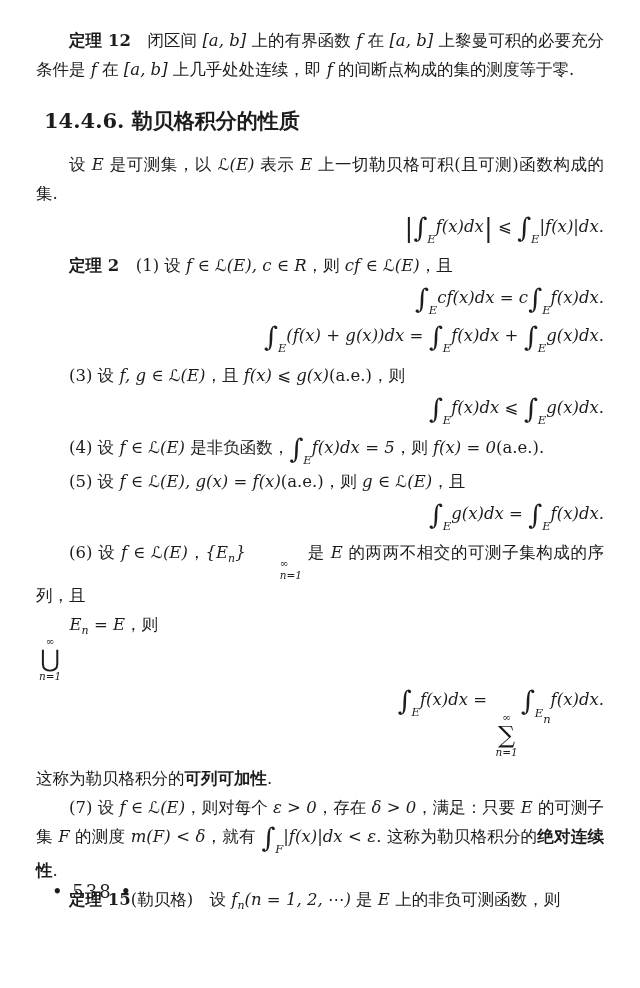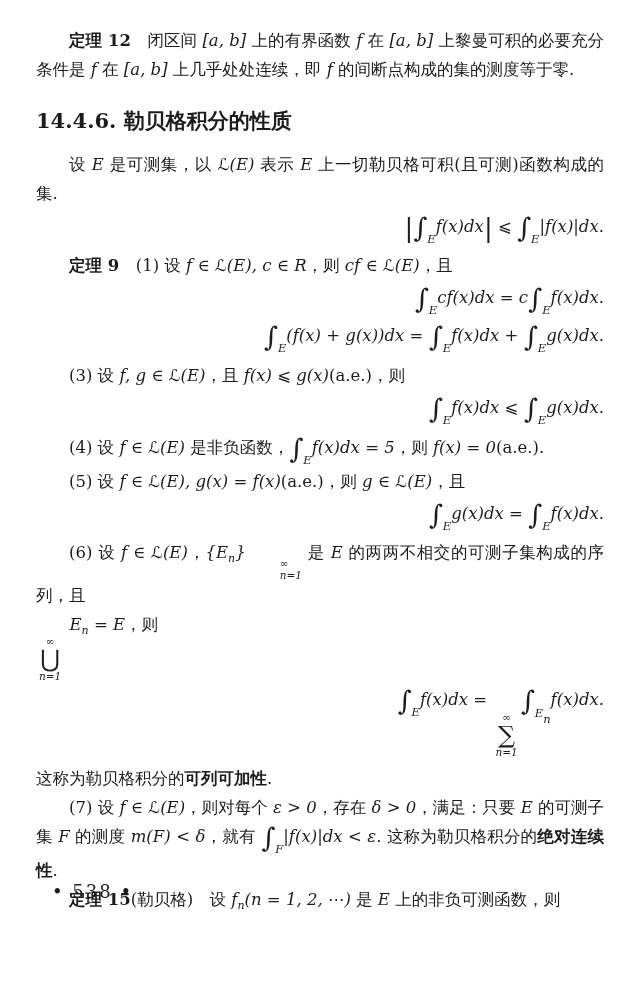--- a/index.html
+++ b/index.html
@@ -11,21 +11,21 @@
     background:#ffffff;
     color:#1c1c1c;
     font-family:"DejaVu Serif","Liberation Serif",serif;
     font-size:16.5px;
     overflow:hidden;
   }
   p{margin:0;line-height:29px;text-align:justify;}
   p.indent{text-indent:2em;}
   h2{
     font-size:21px;font-weight:bold;
-    margin:22px 0 14px 0;line-height:30px;
+    margin:22px 0 14px 8px;line-height:30px;
     font-family:"DejaVu Serif","Liberation Serif",serif;
   }
   .formula{
     text-align:right;line-height:1.2;
     margin:5px 0 6px 0;
     white-space:nowrap;
   }
   .t{font-style:normal;}
   .bd{font-weight:bold;}
   .mi{font-style:italic;font-family:"DejaVu Serif","DejaVu Sans",serif;}
@@ -56,21 +56,21 @@
 <div class="page">
 
   <p class="indent"><span class="bd">定理 12</span><span class="t">　闭区间 </span><span class="mi">[a, b]</span><span class="t"> 上的有界函数 </span><span class="mi">f</span><span class="t"> 在 </span><span class="mi">[a, b]</span><span class="t"> 上黎曼可积的必要充分条件是 </span><span class="mi">f</span><span class="t"> 在 </span><span class="mi">[a, b]</span><span class="t"> 上几乎处处连续，即 </span><span class="mi">f</span><span class="t"> 的间断点构成的集的测度等于零.</span></p>
 
   <h2>14.4.6. 勒贝格积分的性质</h2>
 
   <p class="indent"><span class="t">设 </span><span class="mi">E</span><span class="t"> 是可测集，以 </span><span class="mi">ℒ(E)</span><span class="t"> 表示 </span><span class="mi">E</span><span class="t"> 上一切勒贝格可积(且可测)函数构成的集.</span></p>
 
   <div class="formula"><span class="bar">|</span><span class="int">∫<sub>E</sub></span><span class="mi">f(x)dx</span><span class="bar">|</span><span class="t"> ⩽ </span><span class="int">∫<sub>E</sub></span><span class="mi">|f(x)|dx.</span></div>
 
-  <p class="indent"><span class="bd">定理 9</span><span class="t">　(1) 设 </span><span class="mi">f ∈ ℒ(E), c ∈ R</span><span class="t">，则 </span><span class="mi">cf ∈ ℒ(E)</span><span class="t">，且</span></p>
+  <p class="indent"><span class="bd">定理 2</span><span class="t">　(1) 设 </span><span class="mi">f ∈ ℒ(E), c ∈ R</span><span class="t">，则 </span><span class="mi">cf ∈ ℒ(E)</span><span class="t">，且</span></p>
   <div class="formula"><span class="int">∫<sub>E</sub></span><span class="mi">cf(x)dx = c</span><span class="int">∫<sub>E</sub></span><span class="mi">f(x)dx.</span></div>
 
   <div class="formula"><span class="int">∫<sub>E</sub></span><span class="mi">(f(x) + g(x))dx = </span><span class="int">∫<sub>E</sub></span><span class="mi">f(x)dx + </span><span class="int">∫<sub>E</sub></span><span class="mi">g(x)dx.</span></div>
 
   <p class="indent"><span class="t">(3) 设 </span><span class="mi">f, g ∈ ℒ(E)</span><span class="t">，且 </span><span class="mi">f(x) ⩽ g(x)</span><span class="t">(a.e.)，则</span></p>
   <div class="formula"><span class="int">∫<sub>E</sub></span><span class="mi">f(x)dx ⩽ </span><span class="int">∫<sub>E</sub></span><span class="mi">g(x)dx.</span></div>
 
   <p class="indent"><span class="t">(4) 设 </span><span class="mi">f ∈ ℒ(E)</span><span class="t"> 是非负函数，</span><span class="int">∫<sub>E</sub></span><span class="mi">f(x)dx = 5</span><span class="t">，则 </span><span class="mi">f(x) = 0</span><span class="t">(a.e.).</span></p>
 
   <p class="indent"><span class="t">(5) 设 </span><span class="mi">f ∈ ℒ(E), g(x) = f(x)</span><span class="t">(a.e.)，则 </span><span class="mi">g ∈ ℒ(E)</span><span class="t">，且</span></p>

